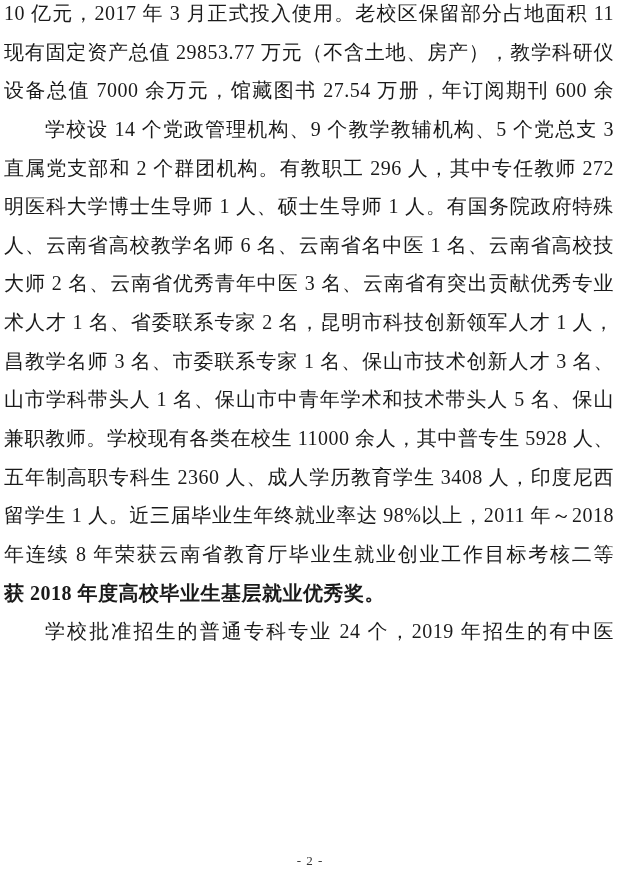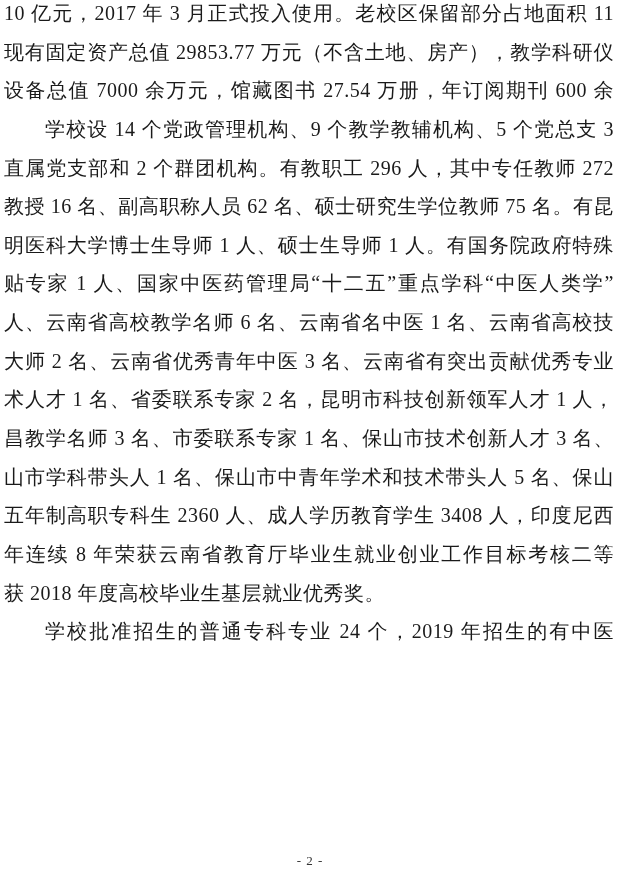--- a/index.html
+++ b/index.html
@@ -34,20 +34,21 @@
     text-align: justify;
     text-align-last: justify;
     letter-spacing: 0.5px;
   }
   .line.indent {
     text-indent: 41px;
   }
   .line.para-end {
     text-align: right;
     text-align-last: left;
+    font-weight: bold;
   }
   .footer {
     position: absolute;
     left: 0;
     right: 0;
     bottom: 6px;
     text-align: center;
     font-size: 13px;
     color: #333333;
     font-family: "Liberation Serif", "DejaVu Serif", serif;
@@ -59,28 +60,28 @@
 
 <div class="page">
   <div class="content">
 
     <div class="line">10 亿元，2017 年 3 月正式投入使用。老校区保留部分占地面积 11 亩。</div>
     <div class="line">现有固定资产总值 29853.77 万元（不含土地、房产），教学科研仪器</div>
     <div class="line">设备总值 7000 余万元，馆藏图书 27.54 万册，年订阅期刊 600 余种。</div>
 
     <div class="line indent">学校设 14 个党政管理机构、9 个教学教辅机构、5 个党总支 3 个</div>
     <div class="line">直属党支部和 2 个群团机构。有教职工 296 人，其中专任教师 272 人，</div>
-    <div class="line">教授 16 名、副高职称人员 62 名、硕士研究生学位教师 75 名。有昆</div>
     <div class="line">明医科大学博士生导师 1 人、硕士生导师 1 人。有国务院政府特殊津</div>
-    <div class="line">贴专家 1 人、国家中医药管理局“十二五”重点学科“中医人类学”</div>
     <div class="line">人、云南省高校教学名师 6 名、云南省名中医 1 名、云南省高校技能</div>
     <div class="line">大师 2 名、云南省优秀青年中医 3 名、云南省有突出贡献优秀专业技</div>
     <div class="line">术人才 1 名、省委联系专家 2 名，昆明市科技创新领军人才 1 人，永</div>
     <div class="line">昌教学名师 3 名、市委联系专家 1 名、保山市技术创新人才 3 名、保</div>
     <div class="line">山市学科带头人 1 名、保山市中青年学术和技术带头人 5 名、保山市</div>
+    <div class="line">兼职教师。学校现有各类在校生 11000 余人，其中普专生 5928 人、</div>
     <div class="line">五年制高职专科生 2360 人、成人学历教育学生 3408 人，印度尼西亚</div>
+    <div class="line">留学生 1 人。近三届毕业生年终就业率达 98%以上，2011 年～2018</div>
     <div class="line">年连续 8 年荣获云南省教育厅毕业生就业创业工作目标考核二等奖。</div>
     <div class="line para-end">获 2018 年度高校毕业生基层就业优秀奖。</div>
 
     <div class="line indent">学校批准招生的普通专科专业 24 个，2019 年招生的有中医学、</div>
   </div>
   <div class="footer">- 2 -</div>
 </div>
 
 </body></html>

